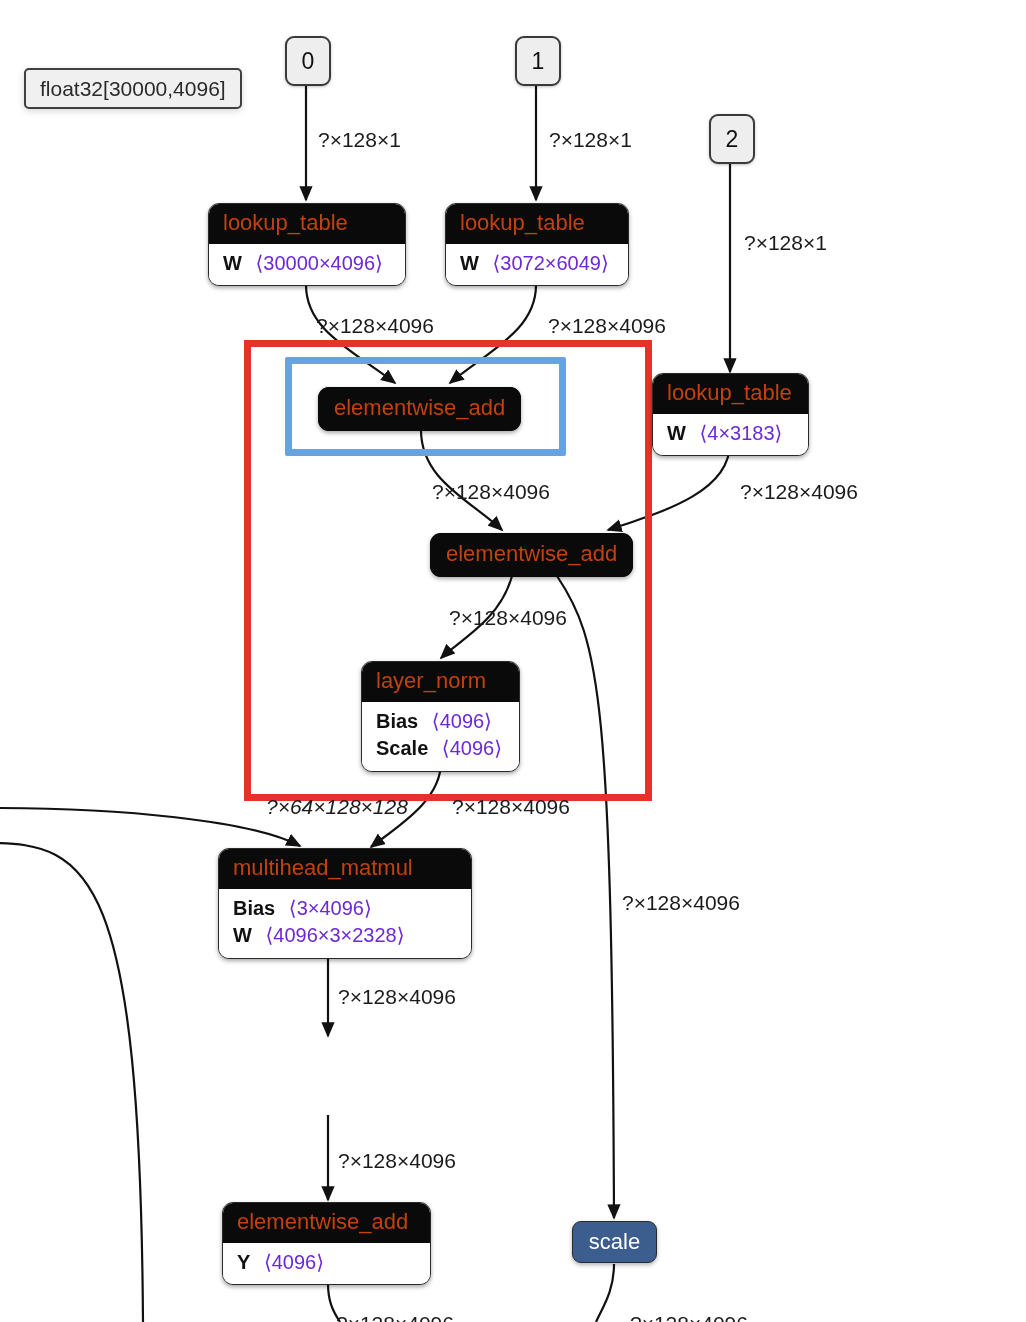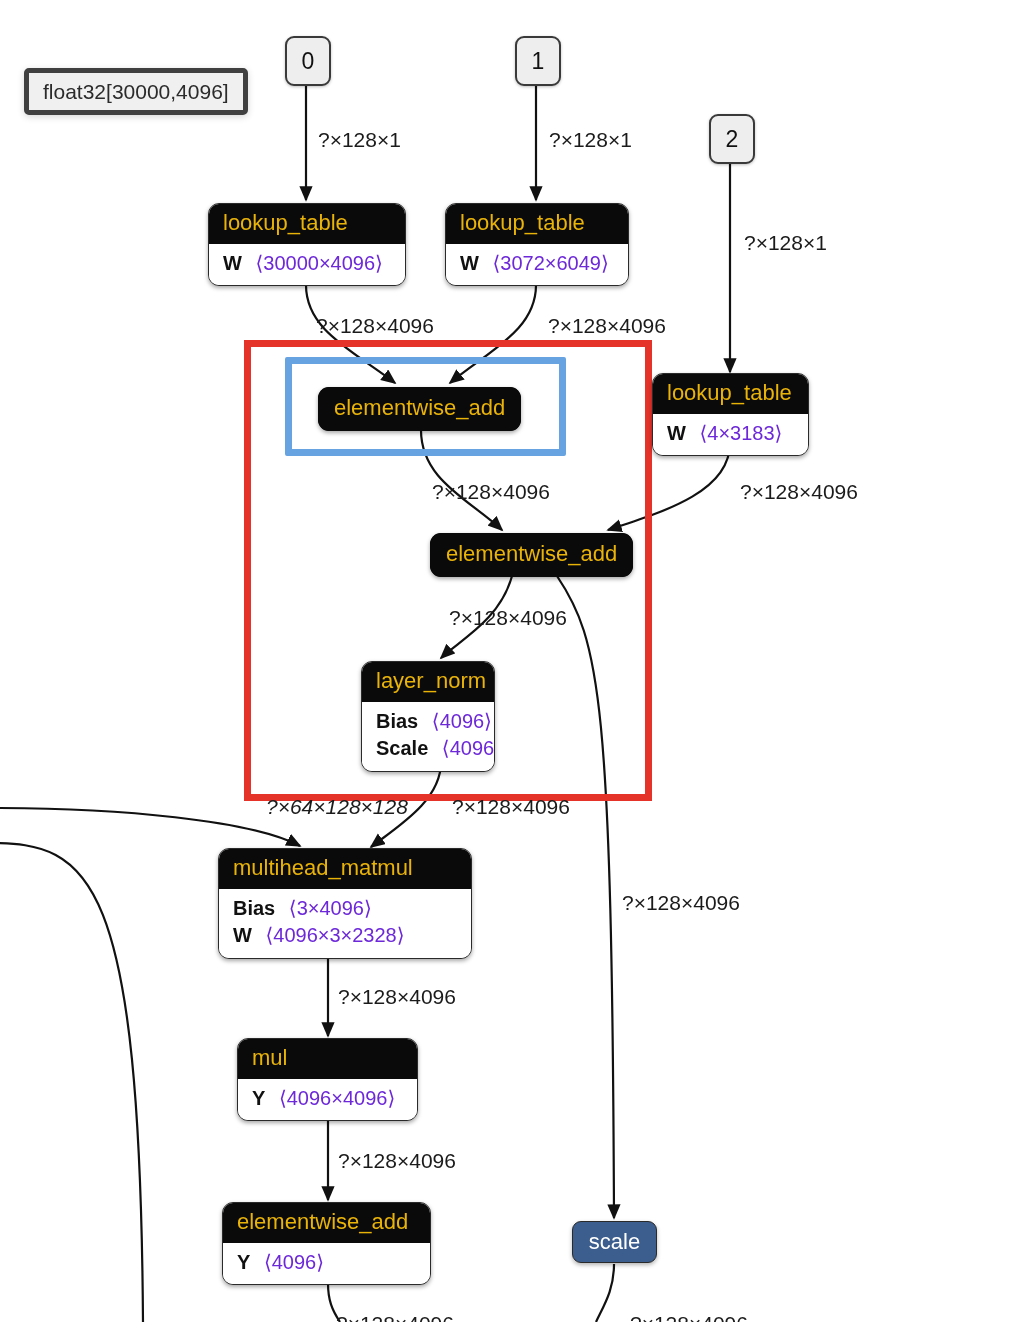--- a/index.html
+++ b/index.html
@@ -19,21 +19,21 @@
     position: absolute;
     left: 0; top: 0;
     width: 1026px; height: 1322px;
     pointer-events: none;
   }
 
   
   .tooltip {
     position: absolute;
     background: #f0f0f0;
-    border: 5px solid #404040;
+    border: 2px solid #404040;
     border-radius: 5px;
     padding: 8px 14px;
     font-size: 21px;
     color: #2b2b2b;
     box-shadow: 0 2px 7px rgba(0,0,0,0.16);
     white-space: nowrap;
     line-height: 1;
   }
 
   
@@ -57,21 +57,21 @@
     position: absolute;
     border-radius: 11px;
     background: #ffffff;
     border: 1.5px solid #2a2a2a;
     box-shadow: 0 2px 4px rgba(0,0,0,0.35);
     overflow: hidden;
     box-sizing: border-box;
   }
   .op-node .head {
     background: #0a0a0a;
-    color: #eab308;
+    color: #c2410c;
     font-size: 22px;
     padding: 7px 14px 9px 14px;
     line-height: 1.08;
     white-space: nowrap;
   }
   .op-node.simple {
     border: none;
     background: #0a0a0a;
     border-radius: 11px;
   }
@@ -224,21 +224,21 @@
   </div>
 
   <div class="op-node simple" style="left:318px; top:387px;">
     <div class="head">elementwise_add</div>
   </div>
 
   <div class="op-node simple" style="left:430px; top:533px;">
     <div class="head">elementwise_add</div>
   </div>
 
-  <div class="op-node" style="left:361px; top:661px; width:134px;">
+  <div class="op-node" style="left:361px; top:661px; width:159px;">
     <div class="head">layer_norm</div>
     <div class="body">
       <div class="attr">
         <b>Bias</b>  
         <span class="dim">⟨4096⟩</span>
       </div>
       <div class="attr">
         <b>Scale</b>  
         <span class="dim">⟨4096⟩</span>
       </div>
@@ -252,29 +252,20 @@
         <b>Bias</b>  
         <span class="dim">⟨3×4096⟩</span>
       </div>
       <div class="attr">
         <b>W</b>  
         <span class="dim">⟨4096×3×2328⟩</span>
       </div>
     </div>
   </div>
 
-  <div class="op-node" style="left:237px; top:1038px; width:181px;">
-    <div class="head">mul</div>
-    <div class="body">
-      <div class="attr">
-        <b>Y</b>  
-        <span class="dim">⟨4096×4096⟩</span>
-      </div>
-    </div>
-  </div>
 
   <div class="op-node" style="left:222px; top:1202px; width:209px;">
     <div class="head">elementwise_add</div>
     <div class="body">
       <div class="attr">
         <b>Y</b>  
         <span class="dim">⟨4096⟩</span>
       </div>
     </div>
   </div>

